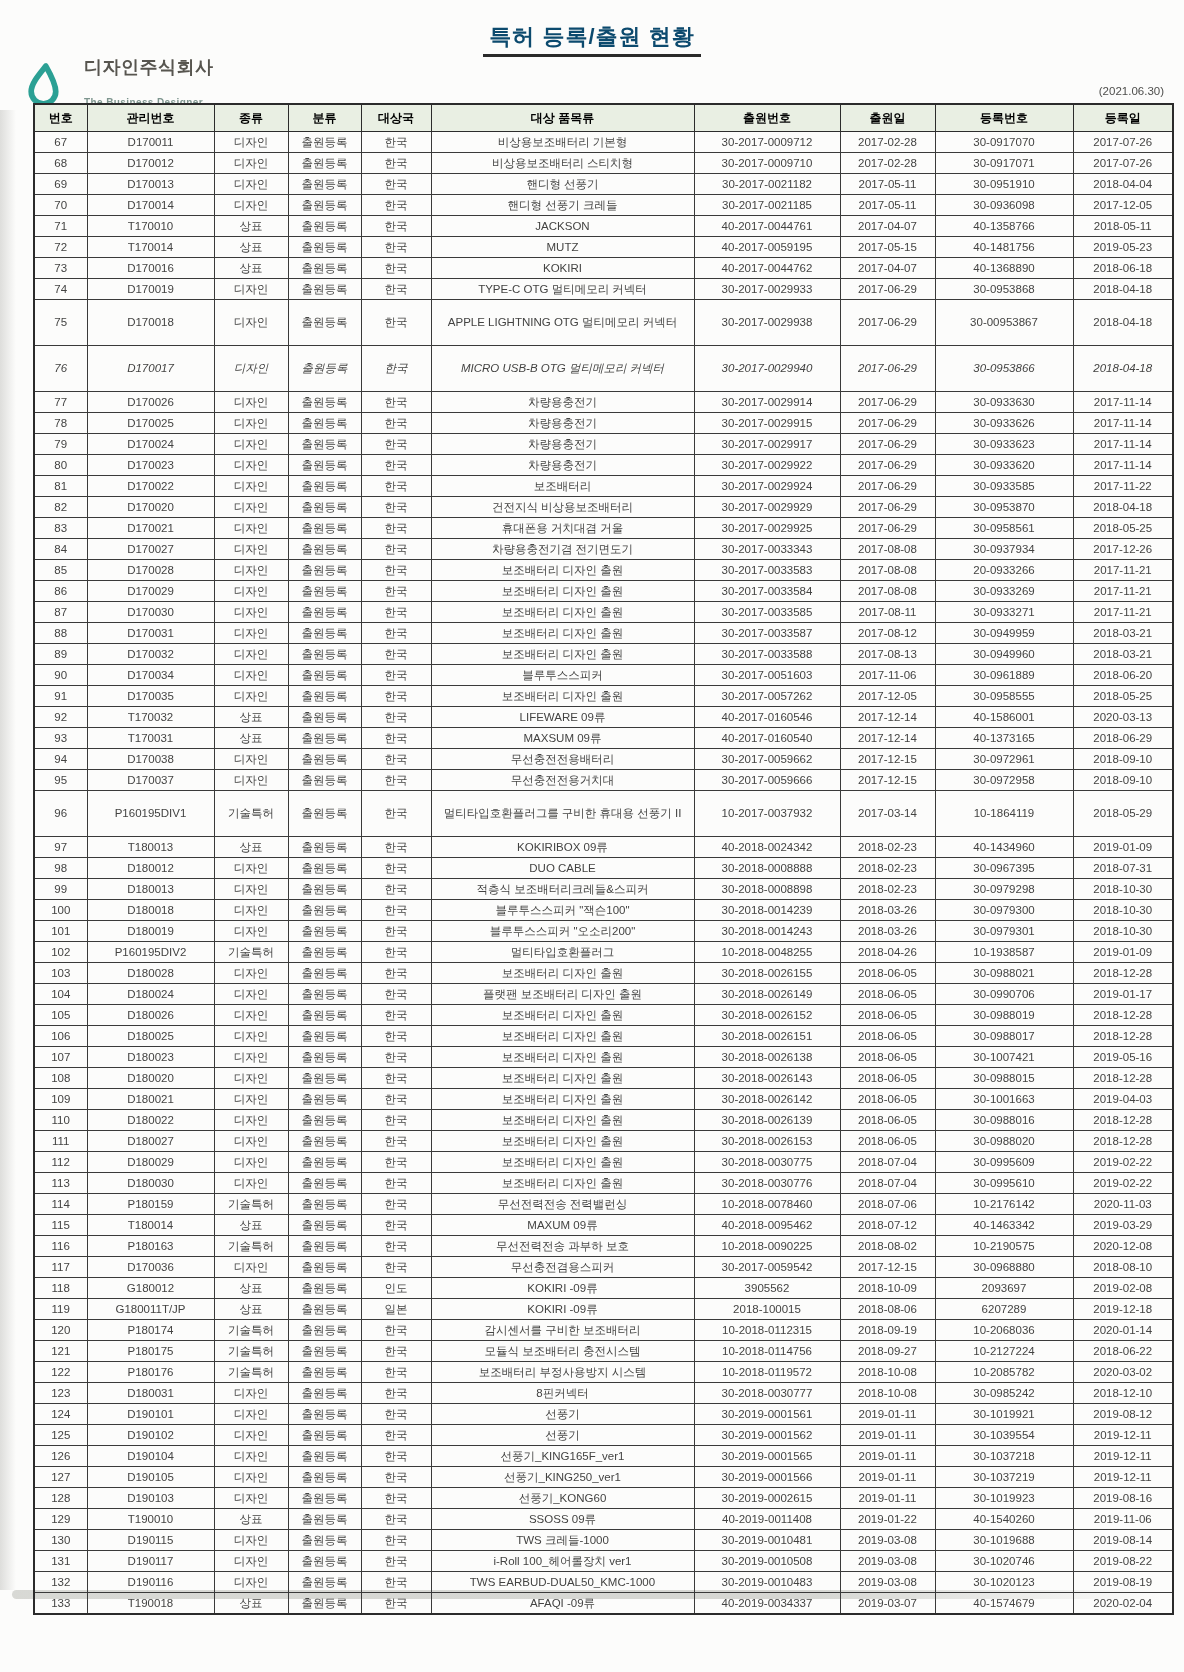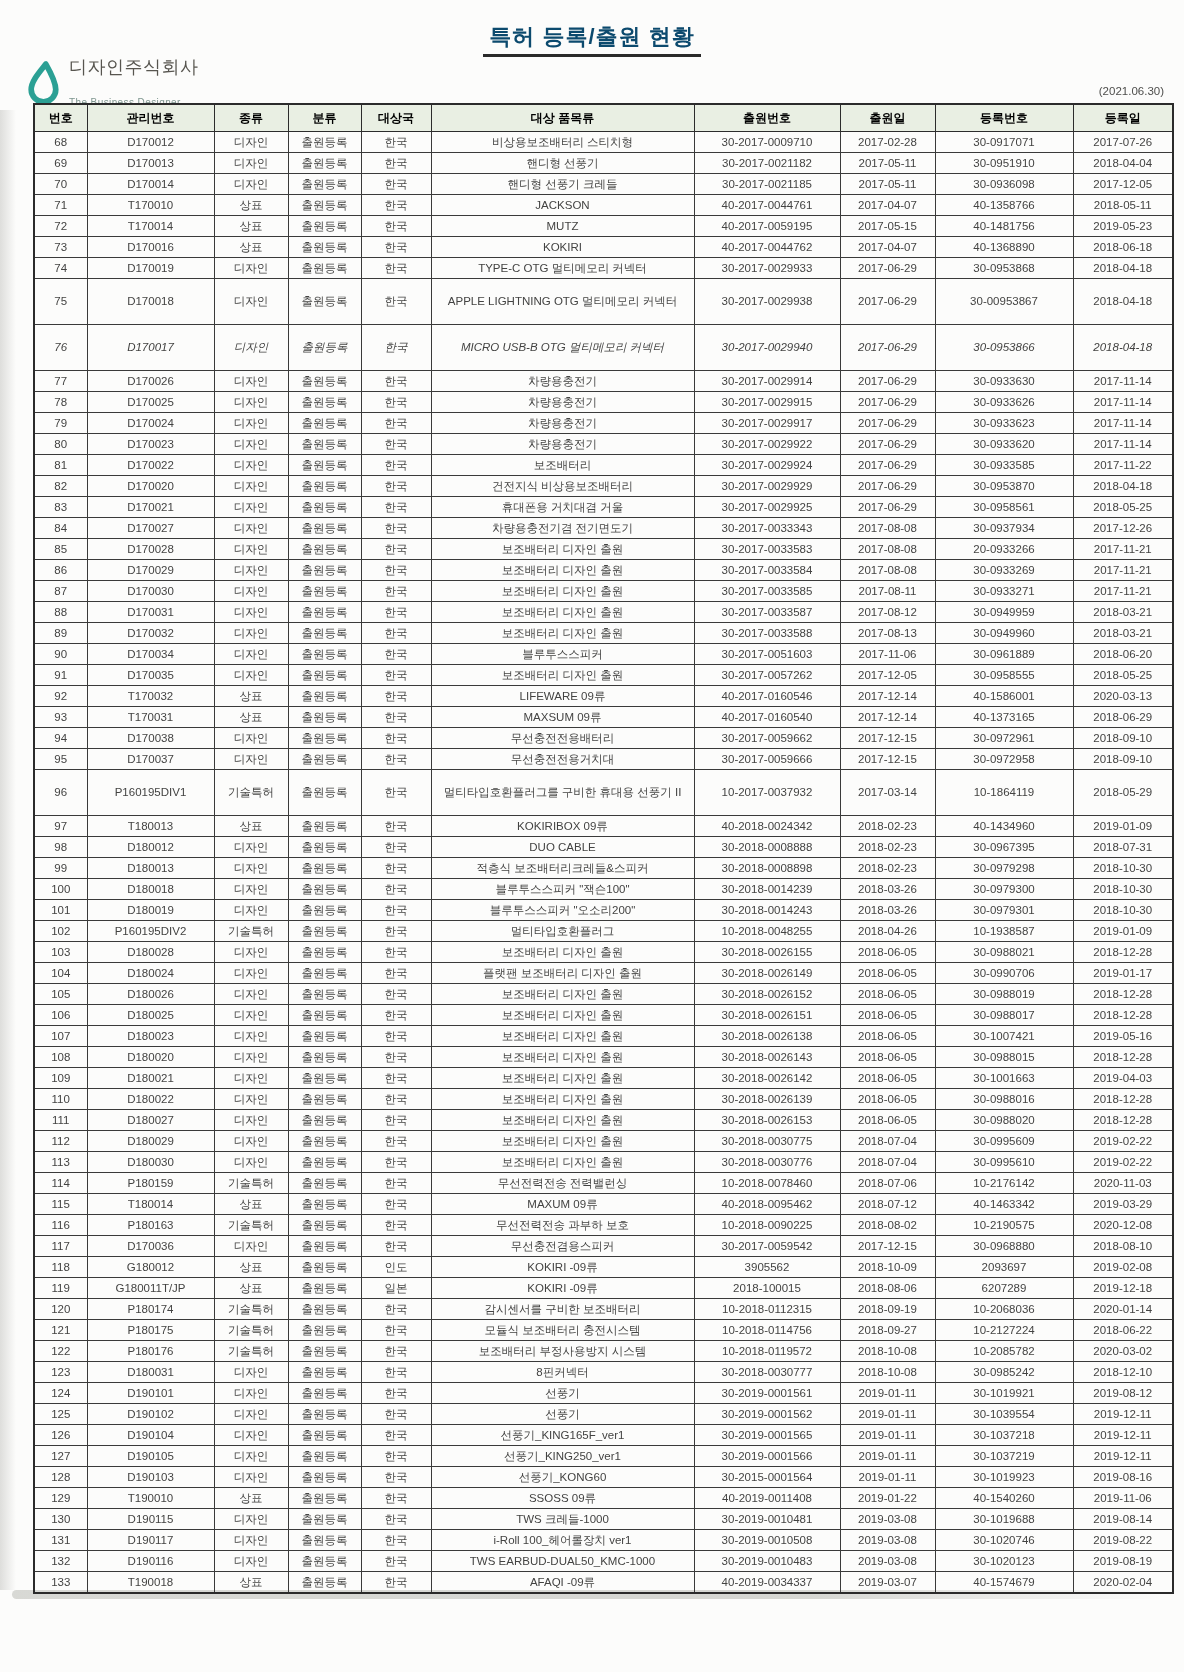--- a/index.html
+++ b/index.html
@@ -15,21 +15,21 @@
   .scan-bottom{
     position:absolute;left:12px;top:1590px;width:1150px;height:9px;border-radius:5px;
     background:linear-gradient(to right,#cccdc8 0%,#c9cac5 70%,rgba(201,202,197,0) 100%);
     opacity:.75;
   }
   .title-wrap{position:absolute;top:22px;left:0;width:100%;text-align:center;}
   .title-wrap span{
     display:inline-block;font-size:22px;font-weight:bold;color:#0c4a6e;
     letter-spacing:1px;border-bottom:3px solid #2a2a2a;padding:0 6px 2px 6px;
   }
-  .logo{position:absolute;left:26px;top:58px;display:flex;align-items:flex-start;gap:9px;}
+  .logo{position:absolute;left:26px;top:58px;display:flex;align-items:center;gap:24px;font-weight:bold;}
   .logo svg{display:block;margin-top:2px;}
   .logo-company{font-size:18px;color:#57554f;letter-spacing:.5px;line-height:1.05;}
   .logo-tagline{font-size:10px;color:#7d958e;letter-spacing:.4px;margin-top:20px;}
   .report-date{position:absolute;top:85px;right:20px;font-size:11.5px;color:#4e4e4c;padding-left:9px;}
   table.patent{
     position:absolute;left:33px;top:103px;width:1139px;
     border-collapse:collapse;table-layout:fixed;
     border:2px solid #2b2b2b;
   }
   table.patent th{
@@ -86,20 +86,32 @@
         <th>대상국</th>
         <th>대상 품목류</th>
         <th>출원번호</th>
         <th>출원일</th>
         <th>등록번호</th>
         <th>등록일</th>
       </tr>
   </thead>
   <tbody id="table-body">
       <tr>
+        <td>67</td>
+        <td>D170011</td>
+        <td>디자인</td>
+        <td>출원등록</td>
+        <td>한국</td>
+        <td>비상용보조배터리 기본형</td>
+        <td>30-2017-0009712</td>
+        <td>2017-02-28</td>
+        <td>30-0917070</td>
+        <td>2017-07-26</td>
+      </tr>
+      <tr>
         <td>68</td>
         <td>D170012</td>
         <td>디자인</td>
         <td>출원등록</td>
         <td>한국</td>
         <td>비상용보조배터리 스티치형</td>
         <td>30-2017-0009710</td>
         <td>2017-02-28</td>
         <td>30-0917071</td>
         <td>2017-07-26</td>
@@ -812,21 +824,21 @@
         <td>30-1037219</td>
         <td>2019-12-11</td>
       </tr>
       <tr>
         <td>128</td>
         <td>D190103</td>
         <td>디자인</td>
         <td>출원등록</td>
         <td>한국</td>
         <td>선풍기_KONG60</td>
-        <td>30-2015-0001564</td>
+        <td>30-2019-0002615</td>
         <td>2019-01-11</td>
         <td>30-1019923</td>
         <td>2019-08-16</td>
       </tr>
       <tr>
         <td>129</td>
         <td>T190010</td>
         <td>상표</td>
         <td>출원등록</td>
         <td>한국</td>

